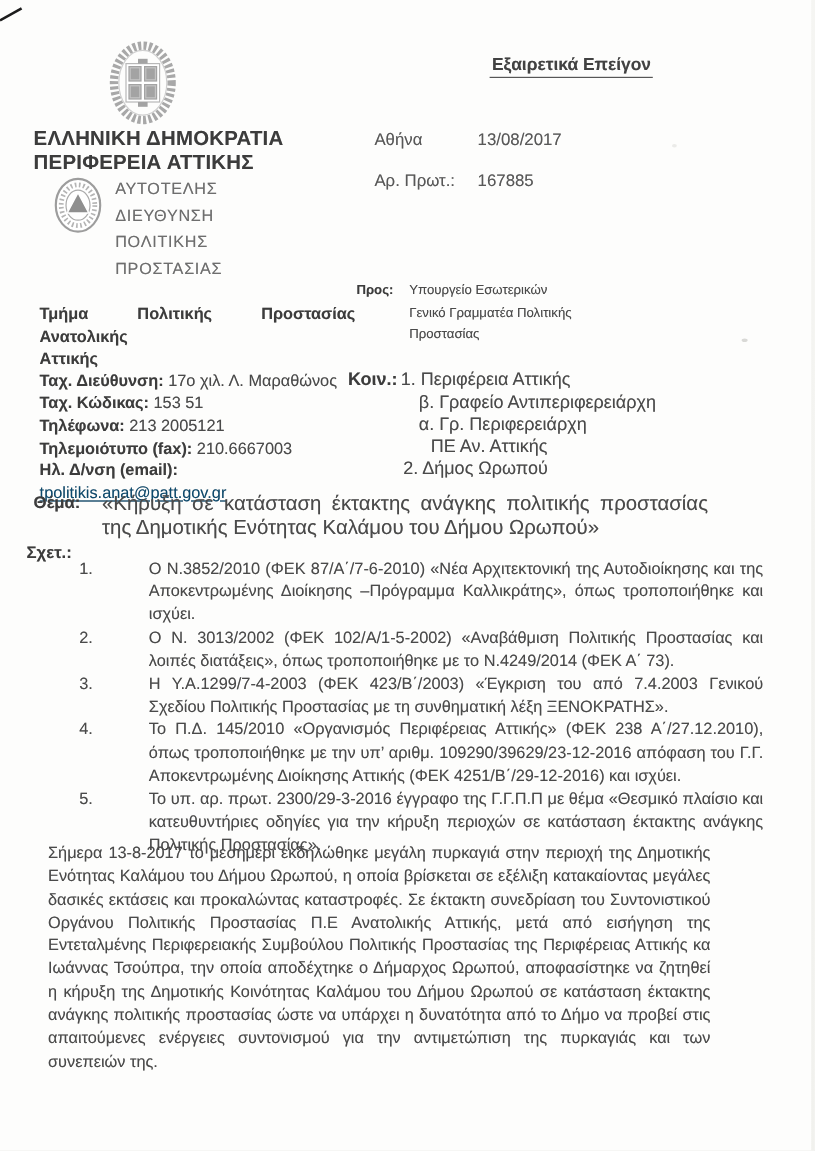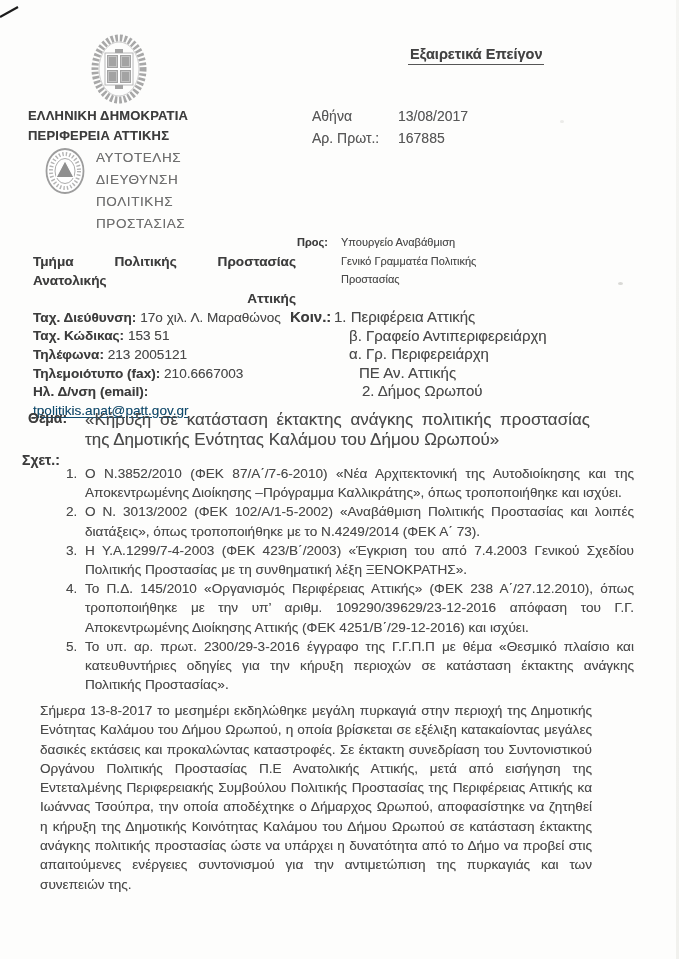--- a/index.html
+++ b/index.html
@@ -14,50 +14,50 @@
   .art-tl{position:absolute;left:0;top:0;width:26px;height:26px;}
   .speck{position:absolute;border-radius:50%;background:#d9d9d6;}
   .s1{left:618px;top:282px;width:5px;height:3px;}
   .s2{left:232px;top:860px;width:6px;height:4px;opacity:.6;}
   .s3{left:560px;top:120px;width:4px;height:3px;opacity:.5;}
   .edge-r{position:absolute;right:0;top:0;width:3px;height:100%;
           background:linear-gradient(180deg,#f3f3f0, #eeeeea);opacity:.8;}
   
   .coat{position:absolute;left:88px;top:32px;}
   .hdr-left{position:absolute;left:28px;top:106px;line-height:20px;}
-  .hdr-left .b{font-weight:700;font-size:13px;color:#3c3c3c;letter-spacing:.2px;}
+  .hdr-left .b{font-weight:700;font-size:17px;color:#3c3c3c;letter-spacing:.2px;}
   .cp-logo{position:absolute;left:44px;top:146px;}
   .dir-lines{position:absolute;left:96px;top:147px;font-size:13.5px;line-height:22px;
              color:#6e6e6e;letter-spacing:.6px;}
   .urgency{position:absolute;left:408px;top:46px;font-weight:700;font-size:14.5px;
            color:#424242;border-bottom:1.6px solid #565656;padding:0 2px 2px 2px;}
   .date-grid{position:absolute;left:312px;top:107px;display:grid;
-             grid-template-columns:86px auto;row-gap:3px;font-size:14px;line-height:19px;color:#585858;}
+             grid-template-columns:86px auto;row-gap:15px;font-size:14px;line-height:19px;color:#585858;}
   
   .contact{position:absolute;left:33px;top:233px;width:263px;font-size:13.6px;line-height:18.6px;}
   .dept1{font-weight:700;color:#3c3c3c;text-align:justify;text-align-last:justify;margin-top:20px;}
-  .dept2{font-weight:700;color:#3c3c3c;text-align:right;}
+  .dept2{font-weight:700;color:#3c3c3c;}
   .crow b{color:#3c3c3c;}
   .email-val{color:#0c4a6e;text-decoration:underline;text-underline-offset:2px;}
   .to-block{position:absolute;left:297px;top:233px;display:flex;font-size:11px;line-height:18.6px;}
   .to-block .lbl, .cc-block .lbl{font-weight:700;color:#3c3c3c;width:44px;flex:none;}
   .cc-block{position:absolute;left:290px;top:308px;display:flex;font-size:15px;line-height:18.6px;}
   .cc-block .lines div:nth-child(2){padding-left:15px;}
   .cc-block .lines div:nth-child(3){padding-left:15px;}
   .cc-block .lines div:nth-child(4){padding-left:25px;}
-  .cc-block .lines div:nth-child(5){padding-left:2px;margin-left:26px;}
+  .cc-block .lines div:nth-child(5){padding-left:2px;}
   
   .subj-lbl{position:absolute;left:28px;top:410px;font-weight:700;font-size:14px;color:#3c3c3c;}
   .subj-txt{position:absolute;left:85px;top:410px;width:505px;font-size:17px;
             line-height:20px;text-align:justify;}
   .rel-lbl{position:absolute;left:22px;top:452px;font-weight:700;font-size:14px;color:#3c3c3c;}
   .refs{position:absolute;left:66px;top:464px;width:570px;font-size:13.6px;line-height:19.2px;}
   .ref{display:flex;}
   .ref .num{width:19px;flex:none;}
-  .ref .txt{width:549px;text-align:justify;}
+  .ref .txt{width:549px;text-align:justify;margin-left:39px;}
   .body-par{position:absolute;left:40px;top:701px;width:552px;font-size:13.6px;
             line-height:19.3px;text-align:justify;}
 </style>
 </head>
 <body>
 
 <div class="page">
 
   <svg class="art-tl" viewBox="0 0 26 26">
     <line x1="0" y1="17" x2="18" y2="7" stroke="#1c1c1c" stroke-width="2.2"></line>
@@ -117,21 +117,21 @@
     <div class="crow"><b>Ταχ. Διεύθυνση:</b> <span>17ο χιλ. Λ. Μαραθώνος</span></div>
     <div class="crow"><b>Ταχ. Κώδικας:</b> <span>153 51</span></div>
     <div class="crow"><b>Τηλέφωνα:</b> <span>213 2005121</span></div>
     <div class="crow"><b>Τηλεμοιότυπο (fax):</b> <span>210.6667003</span></div>
     <div class="crow"><b>Ηλ. Δ/νση (email):</b> <span class="email-val">tpolitikis.anat@patt.gov.gr</span></div>
   </div>
 
   <div class="to-block">
     <div class="lbl">Προς:</div>
     <div class="lines">
-      <div>Υπουργείο Αναβάθμιση</div>
+      <div>Υπουργείο Εσωτερικών</div>
       <div>Γενικό Γραμματέα Πολιτικής</div>
       <div>Προστασίας</div>
     </div>
   </div>
 
   <div class="cc-block">
     <div class="lbl">Κοιν.:</div>
     <div class="lines">
       <div>1. Περιφέρεια Αττικής</div>
       <div>β. Γραφείο Αντιπεριφερειάρχη</div>

